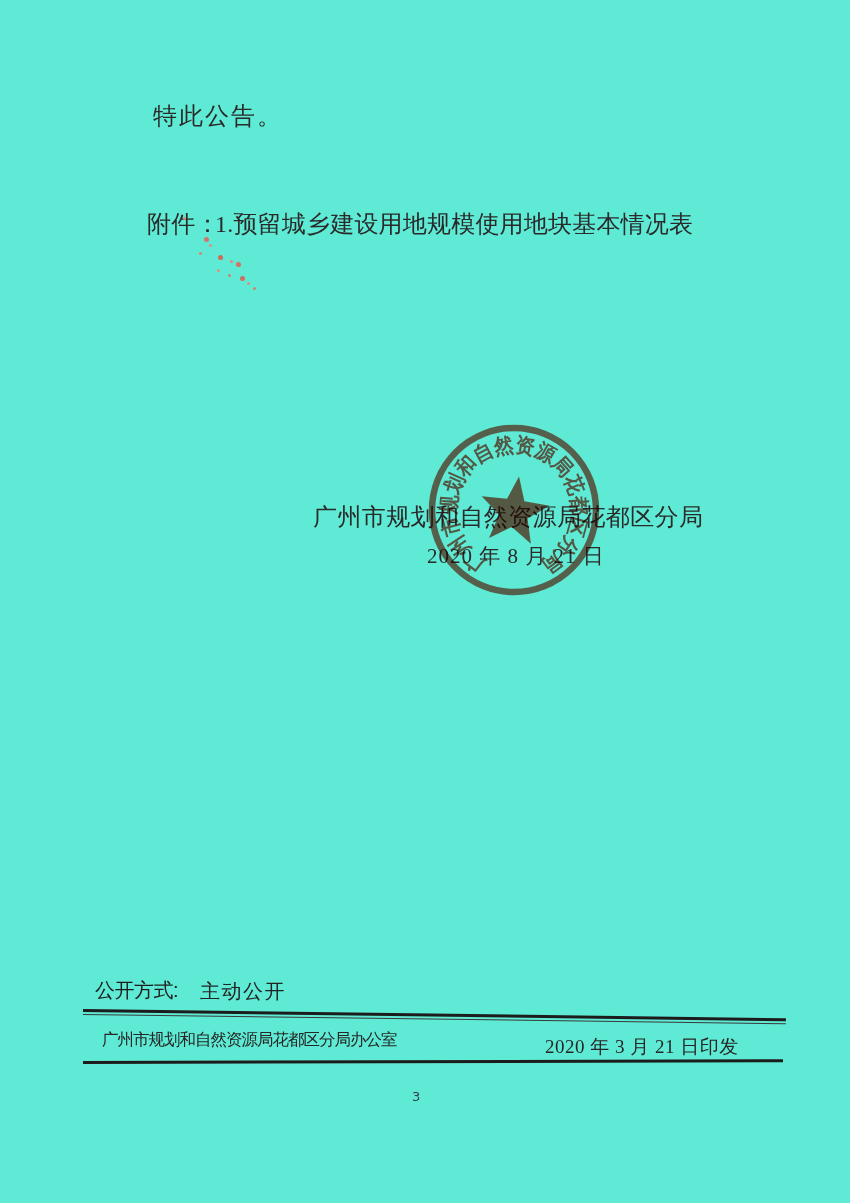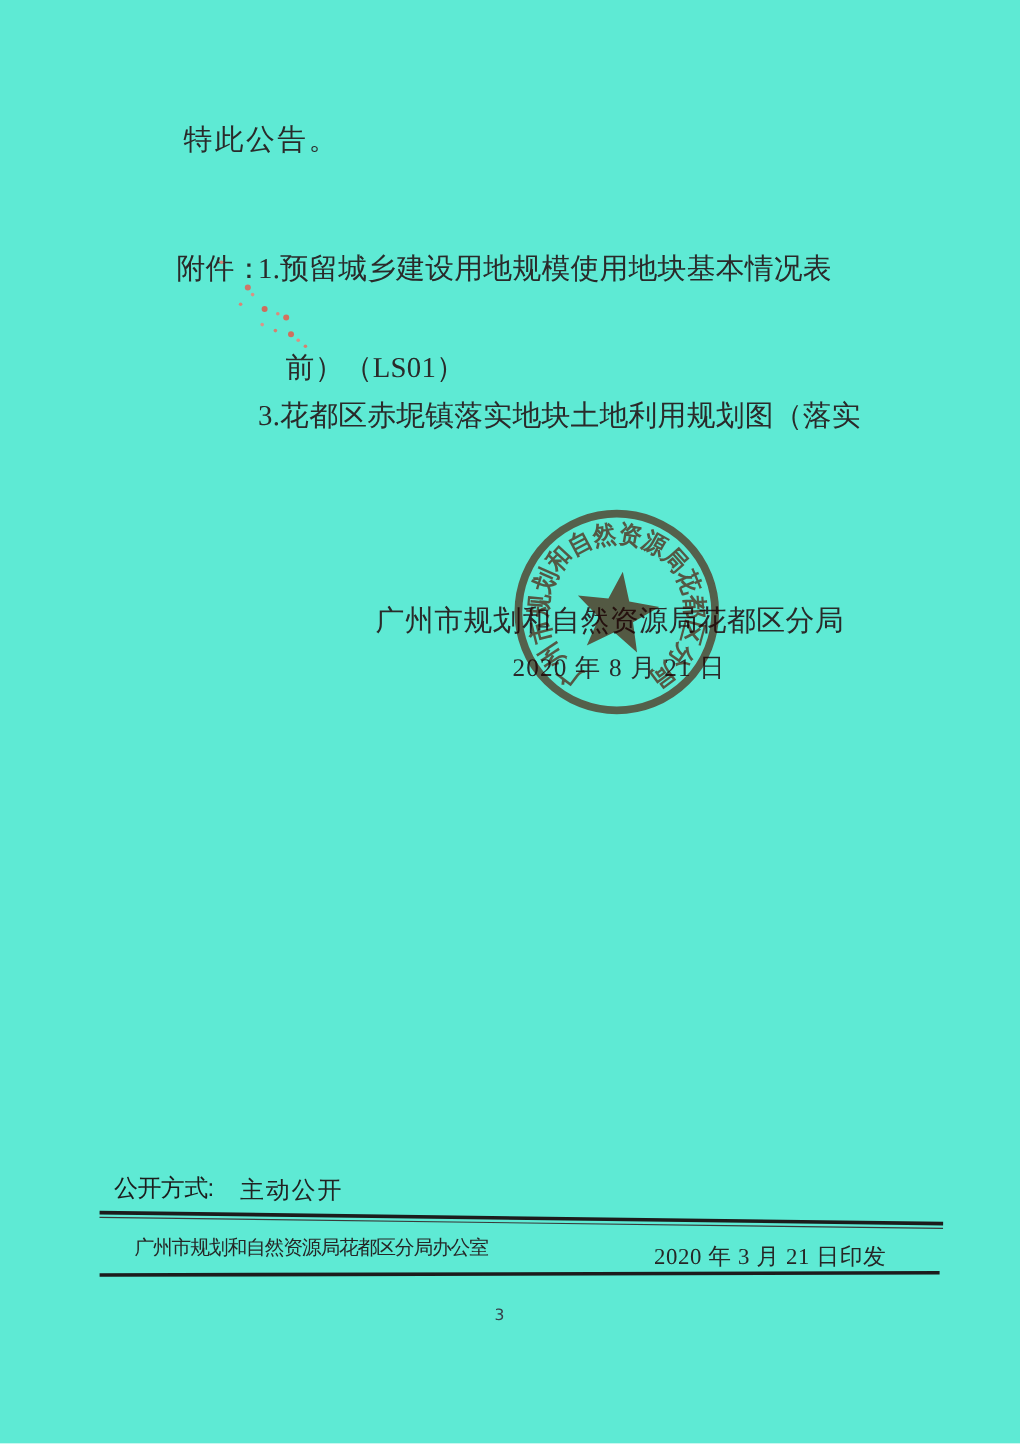--- a/index.html
+++ b/index.html
@@ -70,21 +70,21 @@
     transform-origin: left top;
   }
   .rule-bottom {
     left: 83px; top: 1061px; width: 700px; height: 0;
     border-top: 3px solid #1c1c1c;
     transform: rotate(-0.15deg);
     transform-origin: left top;
   }
 
   .footer-issuer {
-    left: 112px; top: 1029px;
+    left: 102px; top: 1029px;
     font-size: 16.5px; letter-spacing: -1px; color: #262626; text-align: right;
   }
   .footer-issue-date {
     left: 545px; top: 1034px;
     font-size: 19px; letter-spacing: 0.5px; color: #262626;
   }
   .page-number {
     left: 412px; top: 1089px;
     font-size: 13px; color: #37414b;
     font-family: "DejaVu Sans", sans-serif;
@@ -95,25 +95,21 @@
 
 <div class="page">
 
   <div class="abs doc-text closing">特此公告。</div>
 
   <div class="abs att-line" style="left:147px; top:180px;">
     <span class="att-label doc-text">附件：</span><span class="doc-text">1.</span><span class="doc-text">预留城乡建设用地规模使用地块基本情况表</span>
   </div>
 
 
-  <div class="abs att-line doc-text" style="left:238px; top:262px;">前）（LS01）</div>
 
-  <div class="abs att-line" style="left:215px; top:302px;">
-    <span class="doc-text">3.</span><span class="doc-text">花都区赤坭镇落实地块土地利用规划图（落实</span>
-  </div>
 
 
   <div class="abs specks"></div>
 
   <div class="abs doc-text sig-agency">广州市规划和自然资源局花都区分局</div>
 
   <div class="abs doc-text sig-date">2020 年 8 月 21 日</div>
 
   <svg class="abs seal" viewBox="0 0 172 172">
     <circle cx="86" cy="86" r="82" fill="none" stroke="#e15443" stroke-width="6.5"></circle>

